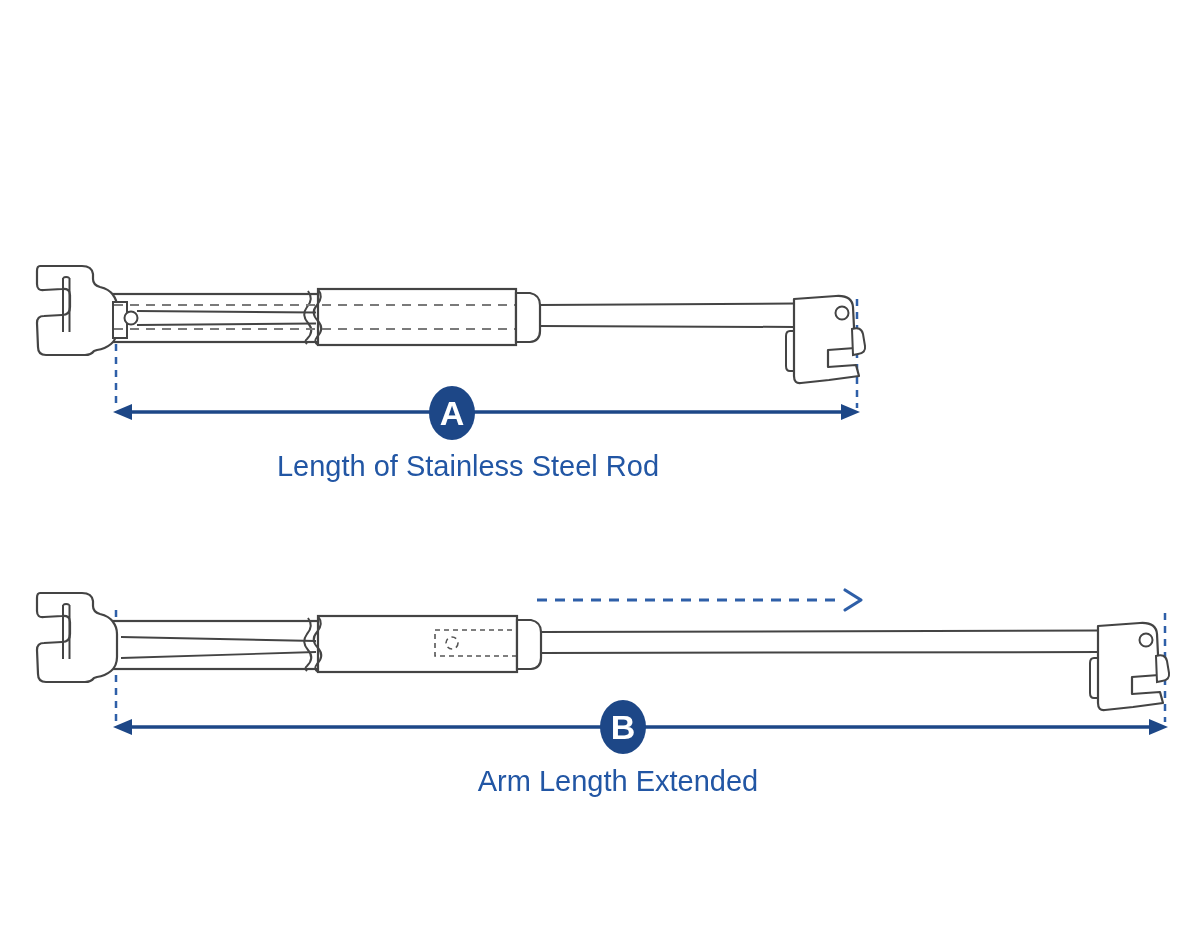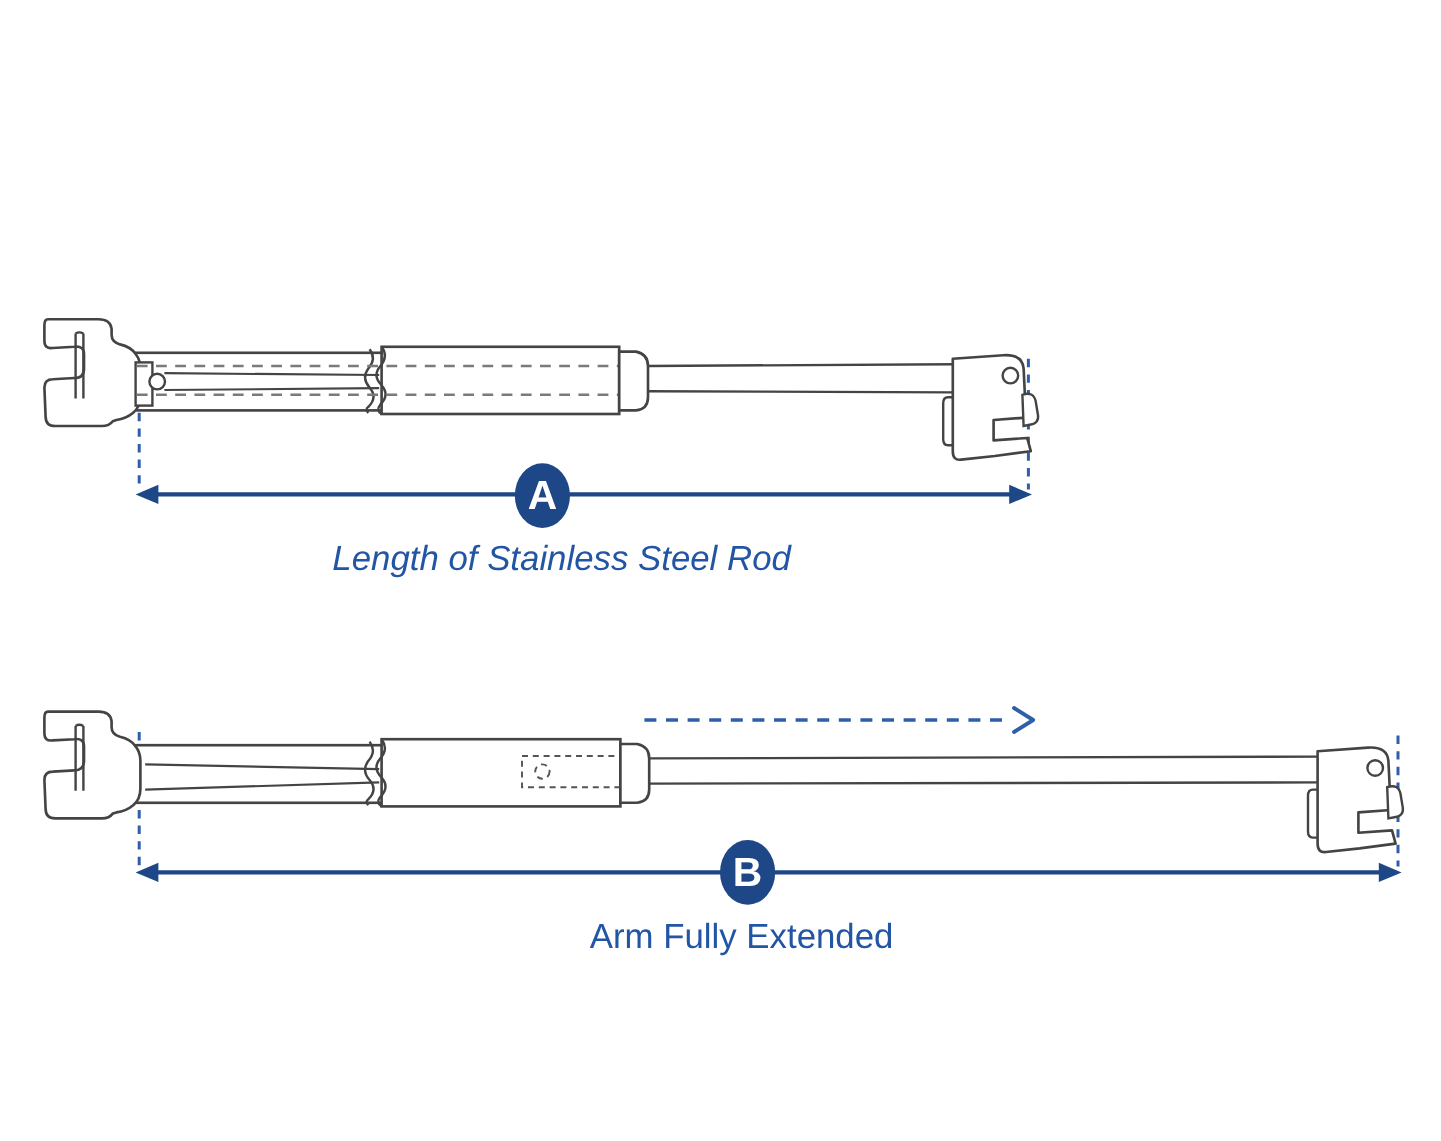--- a/index.html
+++ b/index.html
@@ -108,17 +108,17 @@
     <polygon points="860,412 841,404 841,420" fill="#1d4787"></polygon>
   </g>
   <g>
     <line x1="124" y1="727" x2="1157" y2="727" stroke="#1d4787" stroke-width="3.5"></line>
     <polygon points="113,727 132,719 132,735" fill="#1d4787"></polygon>
     <polygon points="1168,727 1149,719 1149,735" fill="#1d4787"></polygon>
   </g>
 </svg>
 
 <div class="badge" style="left:429px;top:386px;">A</div>
-<div class="caption" style="left:168px;top:450px;font-style:italic;">Length of Stainless Steel Rod</div>
+<div class="caption" style="left:168px;top:450px;">Length of Stainless Steel Rod</div>
 
 <div class="badge" style="left:600px;top:700px;">B</div>
-<div class="caption" style="left:318px;top:765px;">Arm Fully Extended</div>
+<div class="caption" style="left:318px;top:765px;">Arm Length Extended</div>
 </div>
 
 </body></html>

